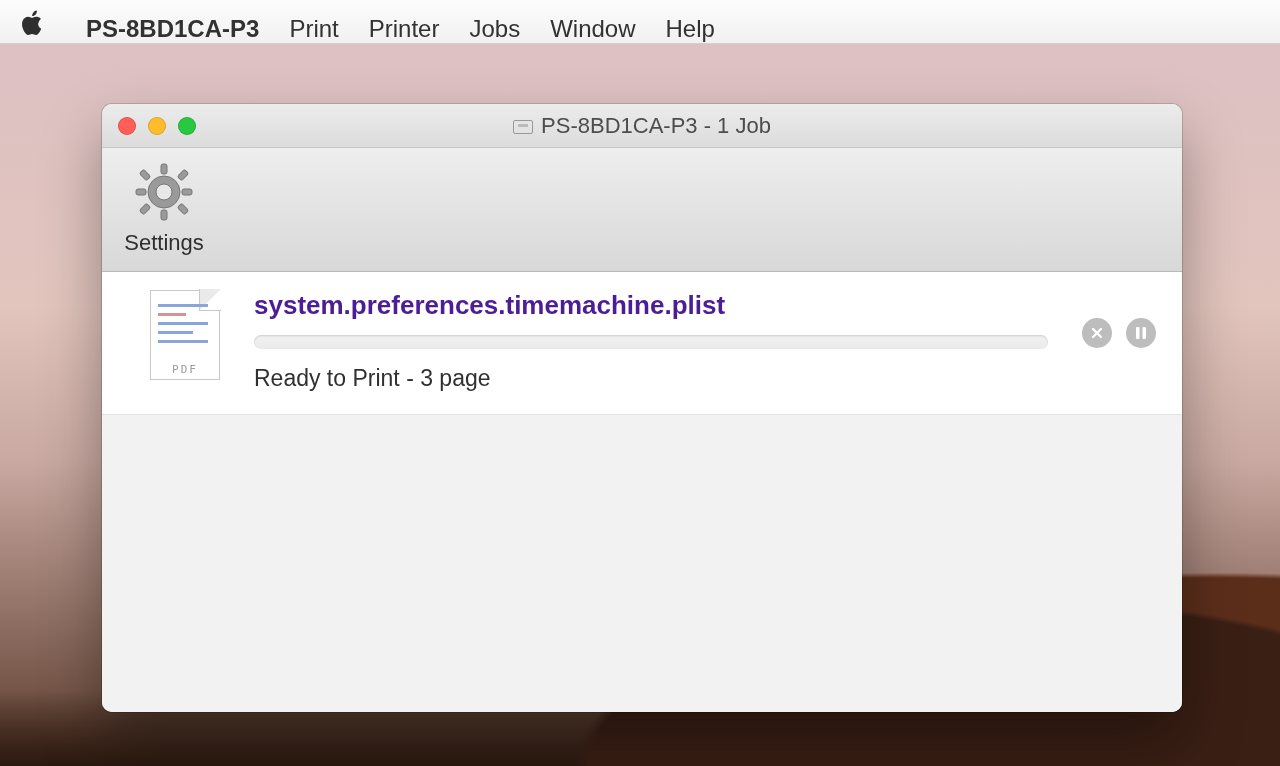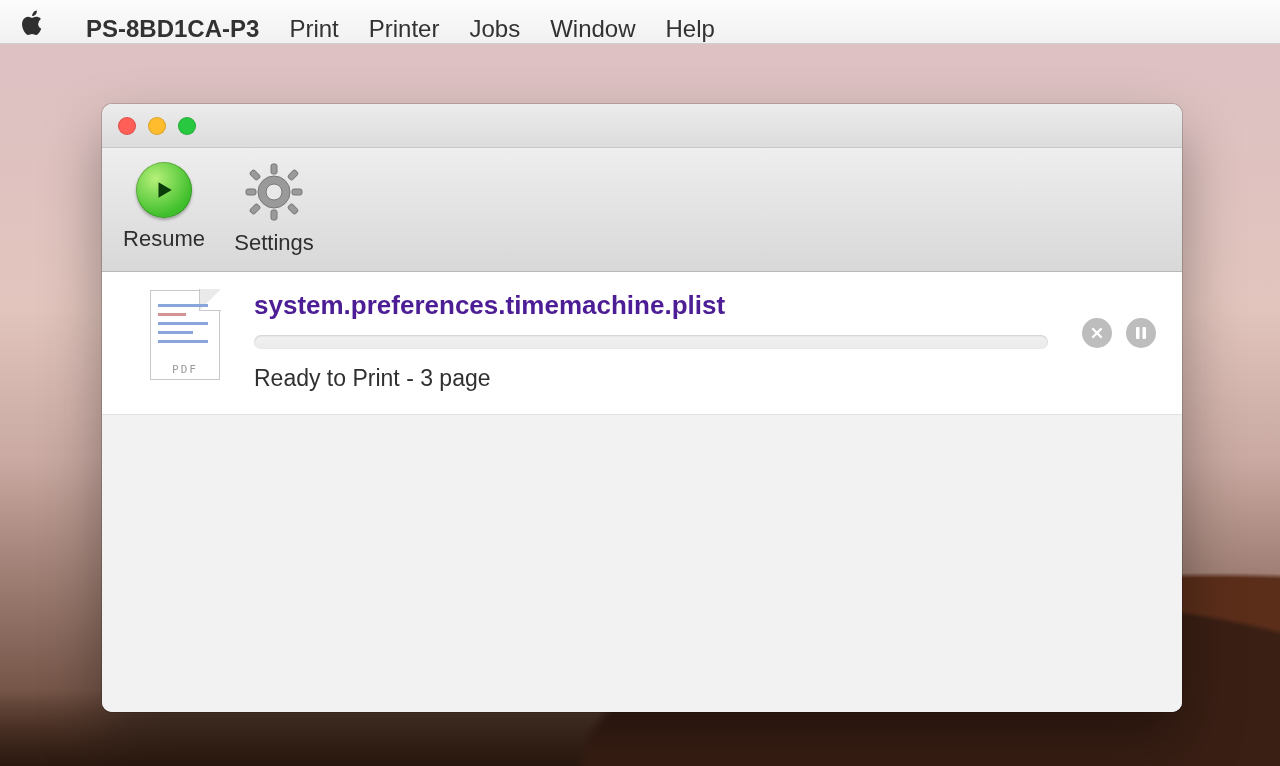--- a/index.html
+++ b/index.html
@@ -126,31 +126,26 @@
 </div>
 
 <div class="window">
 
   <div class="titlebar">
     <div class="traffic">
       <div class="dot red"></div>
       <div class="dot yellow"></div>
       <div class="dot green"></div>
     </div>
+    <div class="title-center">
+      <span class="prn"></span><span>PS-8BD1CA-P3 - 1 Job</span>
+    </div>
   </div>
 
   <div class="toolbar">
-    <div class="tbitem">
-      <div class="play-btn">
-        <svg width="22" height="22" viewBox="0 0 20 20">
-            <path d="M5 3l12 7-12 7z" fill="#0a3c0a"></path>
-          </svg>
-      </div>
-      <div class="lbl">Resume</div>
-    </div>
     <div class="tbitem">
       <div class="gear-wrap">
         <svg width="60" height="60" viewBox="0 0 60 60">
           <g fill="#9a9a9a" stroke="#777" stroke-width="1">
             <circle cx="30" cy="30" r="16"></circle>
             <g>
               <rect x="27" y="2" width="6" height="10" rx="2"></rect>
               <rect x="27" y="48" width="6" height="10" rx="2"></rect>
               <rect x="2" y="27" width="10" height="6" rx="2"></rect>
               <rect x="48" y="27" width="10" height="6" rx="2"></rect>

